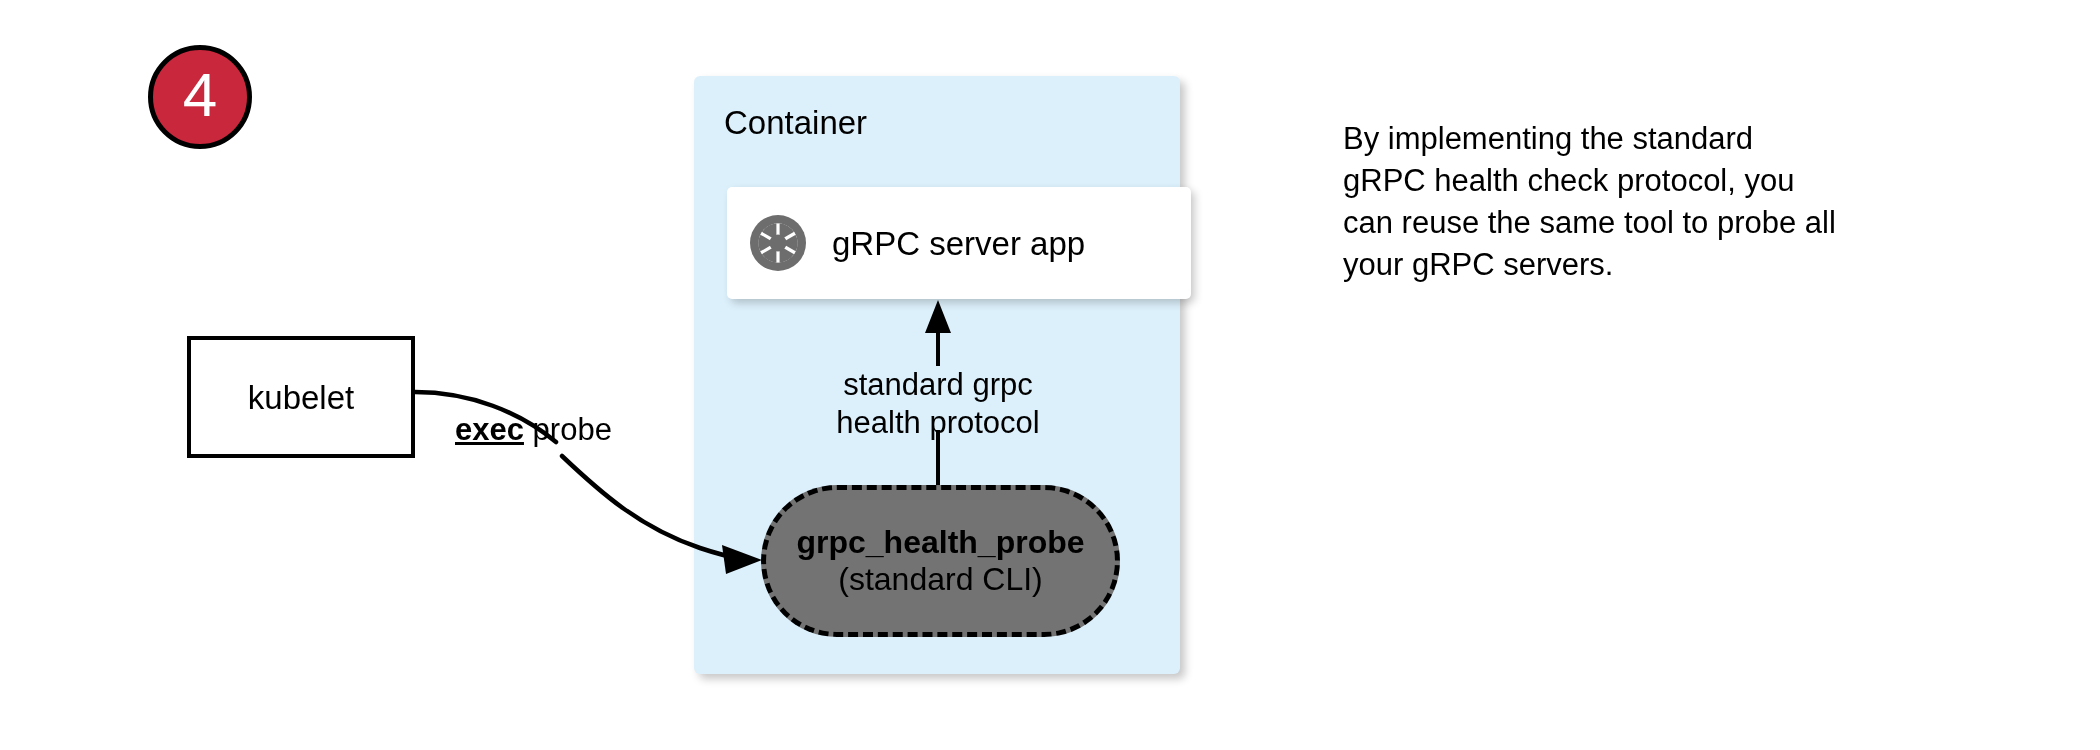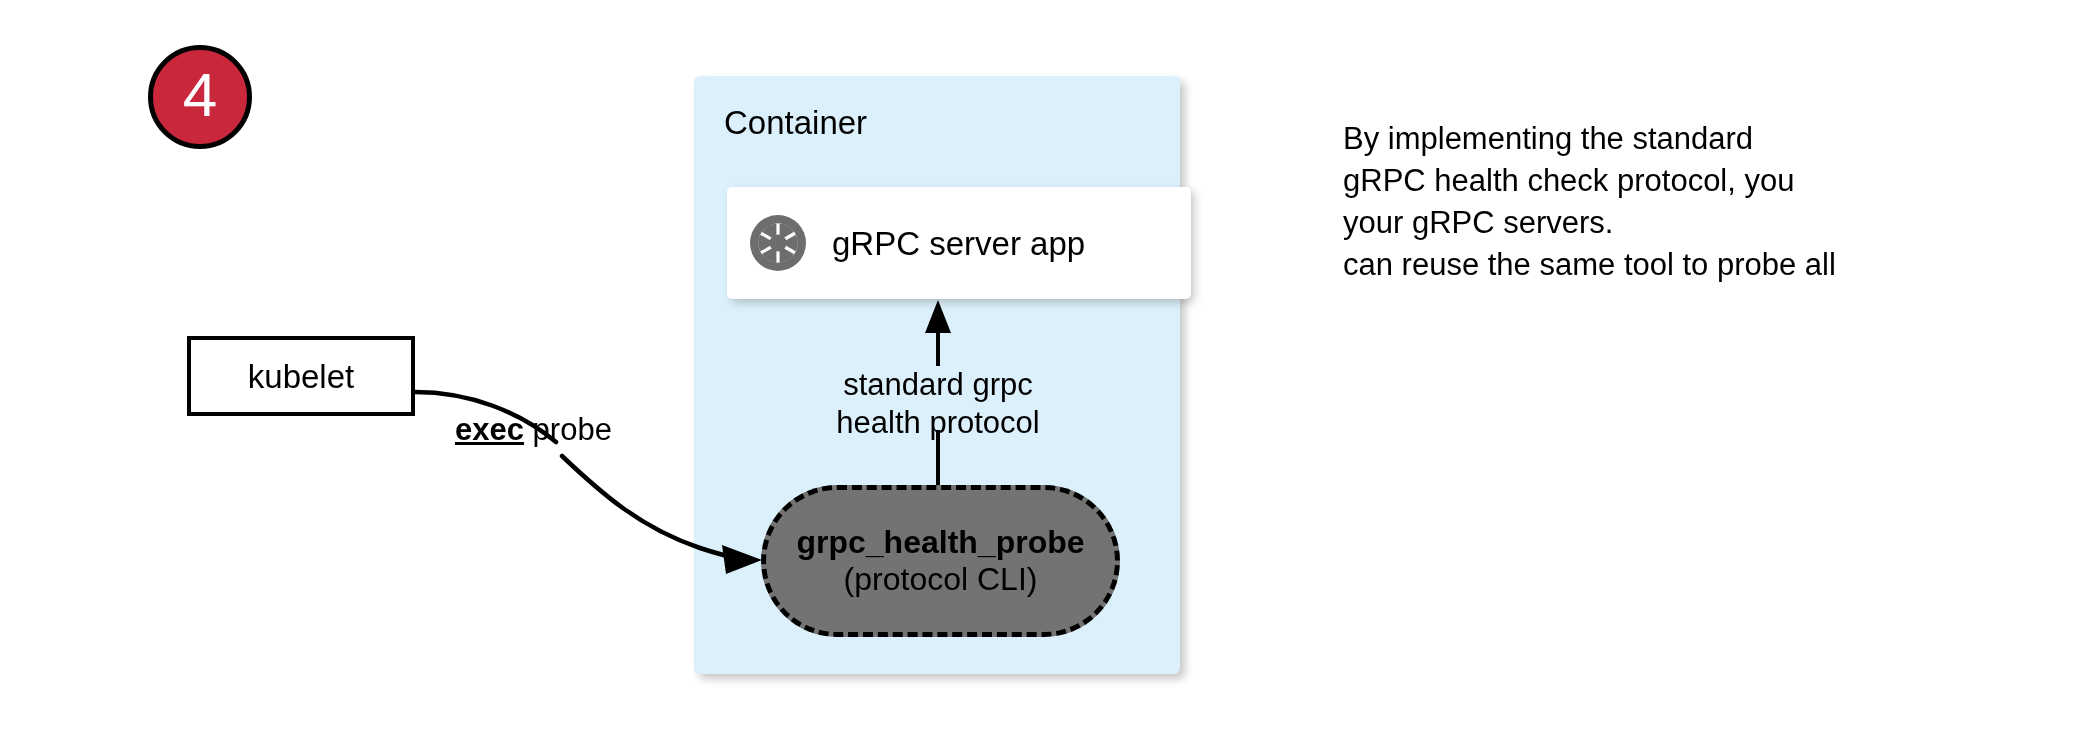--- a/index.html
+++ b/index.html
@@ -40,21 +40,21 @@
     position: relative;
     top: -2px;
   }
 
   
   #kubelet-box {
     position: absolute;
     left: 187px;
     top: 336px;
     width: 228px;
-    height: 80px;
+    height: 122px;
     background: #ffffff;
     border: 4px solid #000000;
     box-sizing: border-box;
     display: flex;
     align-items: center;
     justify-content: center;
   }
   #kubelet-box .label {
     font-size: 33px;
     line-height: 1;
@@ -216,32 +216,32 @@
   <span class="app-label">gRPC server app</span>
 </div>
 
 <div id="protocol-label">
   <span>standard grpc</span><br>
   <span>health protocol</span>
 </div>
 
 <div id="probe-pill">
   <span class="line1">grpc_health_probe</span>
-  <span class="line2">(protocol CLI)</span>
+  <span class="line2">(standard CLI)</span>
 </div>
 
 <div id="exec-probe-label">
   <span class="strong">exec</span><span> probe</span>
 </div>
 
 <div id="description">
   <span class="dline">By implementing the standard</span>
   <span class="dline">gRPC health check protocol, you</span>
+  <span class="dline">can reuse the same tool to probe all</span>
   <span class="dline">your gRPC servers.</span>
-  <span class="dline">can reuse the same tool to probe all</span>
 </div>
 
 <svg id="arrow-layer">
 
   <g>
     <line x1="938" y1="485" x2="938" y2="430" stroke="#000000" stroke-width="4"></line>
     <line x1="938" y1="366" x2="938" y2="316" stroke="#000000" stroke-width="4"></line>
     <polygon points="938,300 925,333 951,333" fill="#000000"></polygon>
   </g>
 

